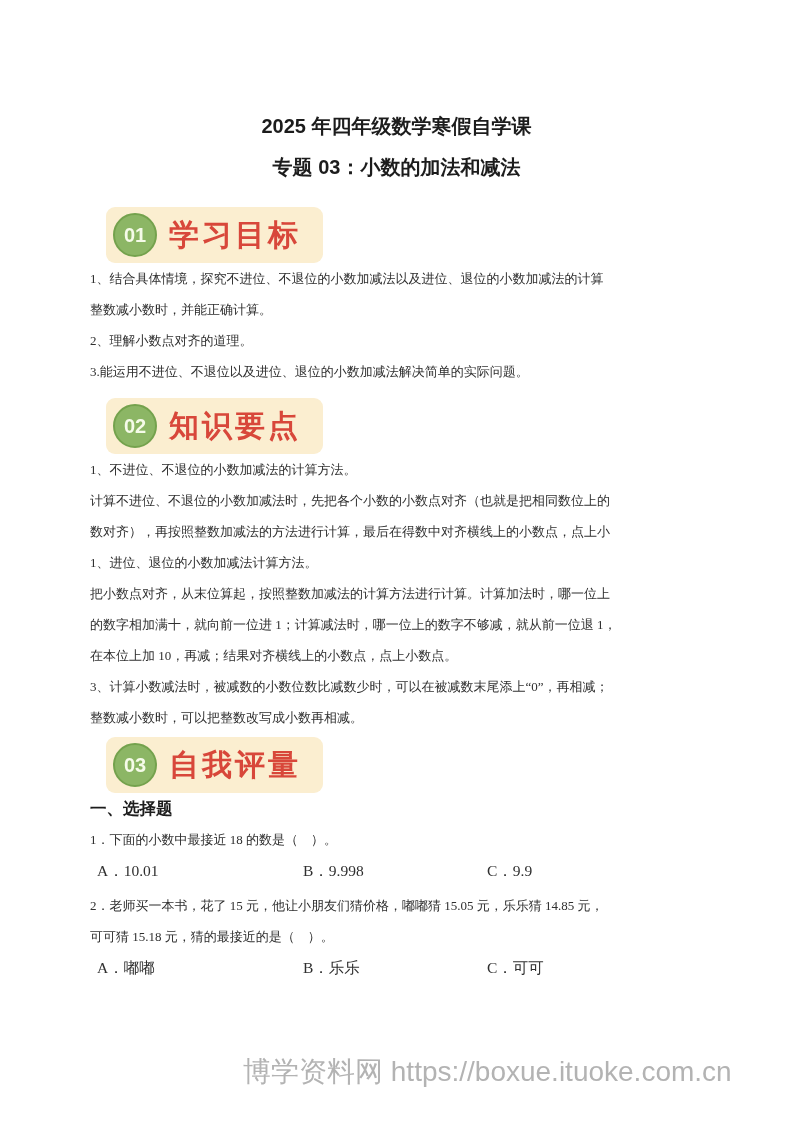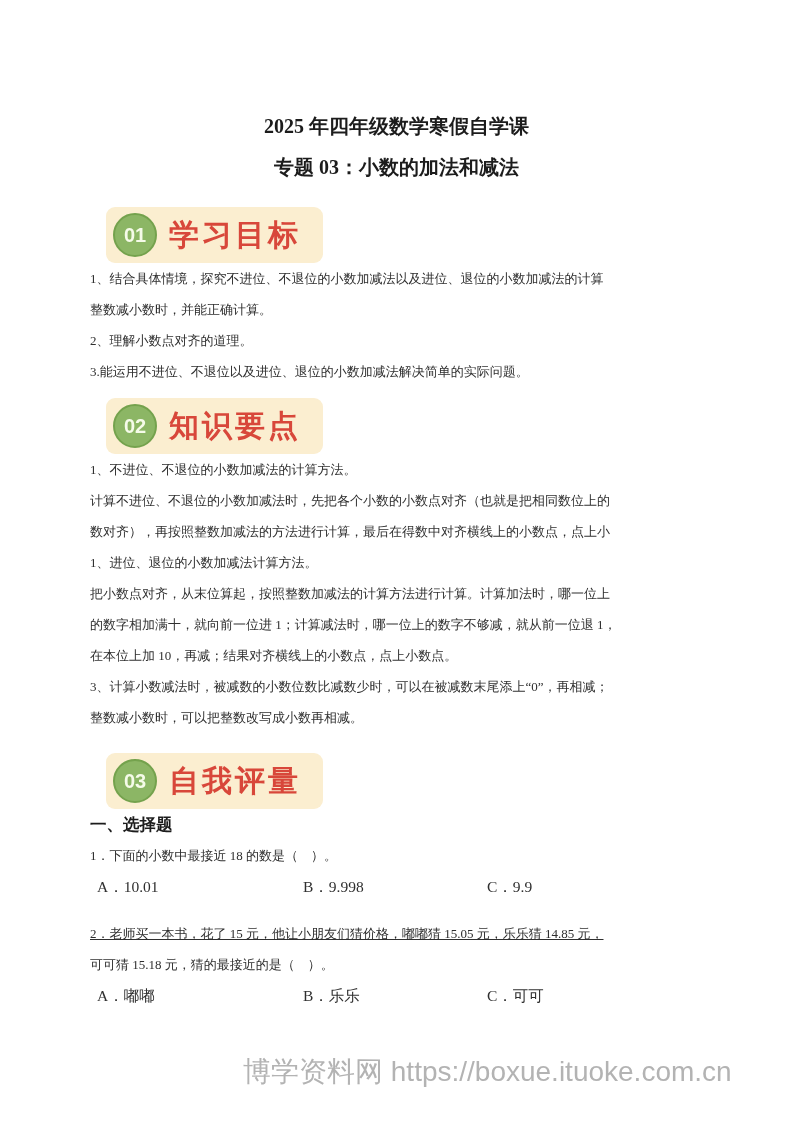--- a/index.html
+++ b/index.html
@@ -24,36 +24,36 @@
     font-family:"Liberation Serif","DejaVu Serif",serif;
     color:var(--text);
   }
   .doc-title,.doc-subtitle{
     margin:0;
     text-align:center;
     font-size:20px;
     line-height:28px;
     font-weight:bold;
     color:#1c1c1c;
-    font-family:Liberation Serif, serif;
+    font-family:Liberation Sans, sans-serif;
   }
   .doc-title{margin-bottom:13px;}
   .badge{
     display:inline-flex;
     align-items:center;
     gap:12px;
     background:var(--badge-bg);
     border-radius:9px;
     height:56px;
     padding:0 22px 0 7px;
     margin-left:16px;
   }
   .badge-01{margin-top:26px;}
   .badge-02{margin-top:11px;}
-  .badge-03{margin-top:20px;}
+  .badge-03{margin-top:4px;}
   .badge-circle{
     width:44px;height:44px;
     border-radius:50%;
     background:var(--badge-green);
     border:2px solid var(--badge-green-dark);
     color:#f5fbe9;
     display:flex;align-items:center;justify-content:center;
     font-family:"Liberation Sans","DejaVu Sans",sans-serif;
     font-weight:bold;font-size:20px;
     flex:0 0 auto;
@@ -72,21 +72,21 @@
     line-height:31px;
     white-space:nowrap;
   }
   .section-heading{
     margin:0;
     font-size:16.5px;
     line-height:31px;
     font-weight:bold;
     color:#1c1c1c;
   }
-  .q2-start{margin-top:16px;text-decoration:underline;}
+  .q2-start{margin-top:4px;}
   .options-row{
     display:grid;
     grid-template-columns:206px 184px auto;
     padding-left:7px;
     font-size:15.5px;
     line-height:31px;
   }
   .options-row span{white-space:nowrap;}
   .footer-watermark{
     position:absolute;

